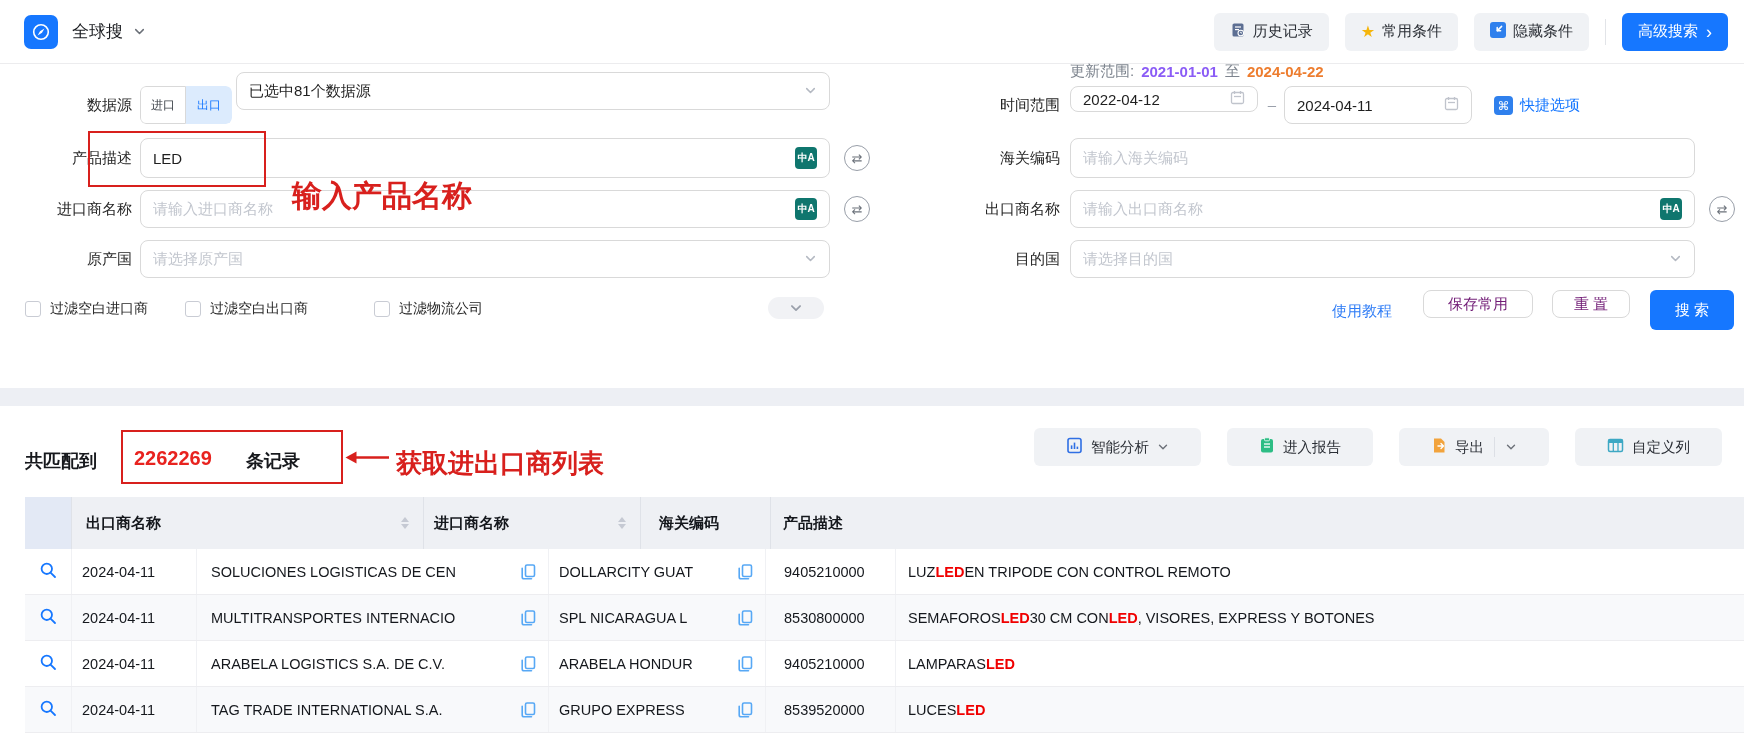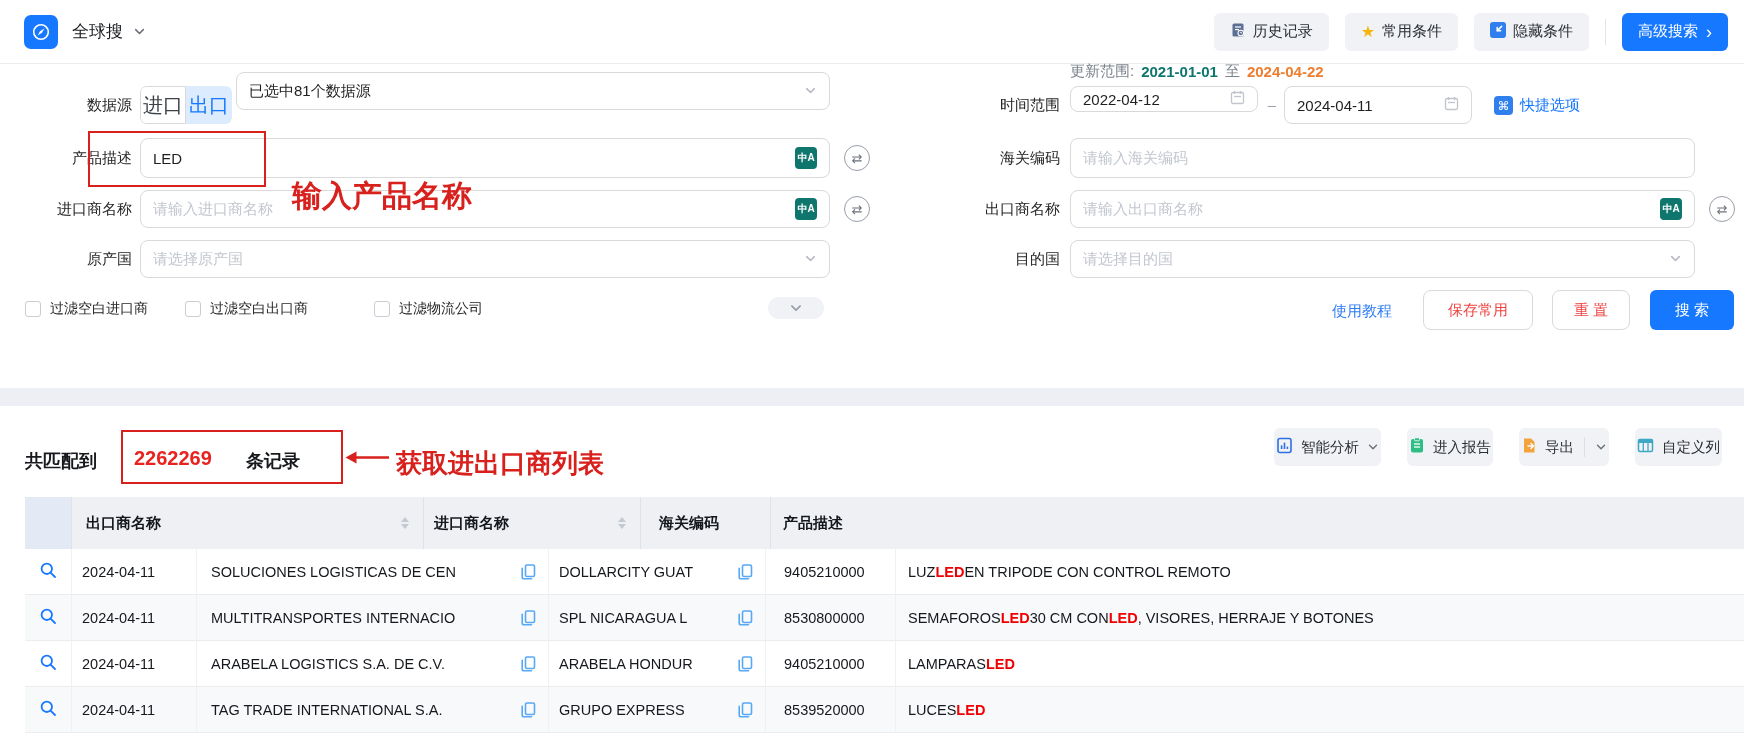--- a/index.html
+++ b/index.html
@@ -20,52 +20,52 @@
         align-items:center;gap:8px;padding:0 16px;font-size:15px;cursor:pointer;}
   .star{color:#f5b50a;font-size:16px;line-height:1;}
 
   
   .lbl{position:absolute;text-align:right;font-size:15px;color:#262626;}
   .inp{position:absolute;background:#fff;border:1px solid #d9d9d9;border-radius:8px;display:flex;
        align-items:center;padding:0 12px;font-size:15px;color:#1f1f1f;}
   .ph{color:#c2c6ce;}
   .dd-chev{margin-left:auto;color:#b4b9c2;}
   .toggle{position:absolute;display:flex;border-radius:6px;overflow:hidden;}
-  .tg{width:46px;height:38px;display:flex;align-items:center;justify-content:center;font-size:20px;cursor:pointer;}
+  .tg{width:46px;height:38px;display:flex;align-items:center;justify-content:center;font-size:12px;cursor:pointer;}
   .tg.off{background:#fff;border:1px solid #d9d9d9;border-radius:6px 0 0 6px;color:#3d4249;}
   .tg.on{background:#dcebfd;color:#1677ff;border-radius:0 6px 6px 0;}
   .trans-icon{margin-left:auto;width:22px;height:22px;border-radius:4px;background:#0f766e;color:#fff;
       font-size:10px;font-weight:bold;display:flex;align-items:center;justify-content:center;cursor:pointer;}
   .swap-circle{position:absolute;width:26px;height:26px;border-radius:50%;border:1.6px solid #989ea8;color:#6d737c;
       display:flex;align-items:center;justify-content:center;font-size:13px;cursor:pointer;background:#fff;}
   .update-line{position:absolute;left:1070px;top:62px;display:flex;gap:7px;font-size:15px;color:#7d848e;align-items:center;}
   .orange{font-weight:bold;}
   .qopt{position:absolute;display:flex;align-items:center;gap:7px;cursor:pointer;}
   .qopt-ic{width:19px;height:19px;border-radius:4px;background:#2f80ed;color:#fff;font-size:12px;
       display:flex;align-items:center;justify-content:center;}
   .qopt-tx{font-size:15px;color:#1677ff;}
   .cb-item{position:absolute;display:flex;align-items:center;gap:9px;cursor:pointer;}
   .cb-box{width:16px;height:16px;border:1px solid #c9ccd4;border-radius:3px;background:#fff;}
   .cb-lbl{font-size:14px;color:#262626;}
   .pill{position:absolute;width:56px;height:22px;border-radius:12px;background:#f1f2f5;display:flex;
       align-items:center;justify-content:center;color:#9aa0ab;cursor:pointer;}
   .link{position:absolute;font-size:15px;color:#2e7cf6;cursor:pointer;}
-  .wbtn{position:absolute;height:40px;border:1px solid #d9d9d9;background:#fff;border-radius:8px;
-      font-size:15px;color:#ef4444;cursor:pointer;display:flex;align-items:center;justify-content:center;}
+  .wbtn{position:absolute;height:28px;border:1px solid #d9d9d9;background:#fff;border-radius:8px;
+      font-size:15px;color:#701a75;cursor:pointer;display:flex;align-items:center;justify-content:center;}
   .bbtn{position:absolute;height:40px;border:none;background:#1677ff;border-radius:6px;font-size:15px;
       color:#fff;cursor:pointer;display:flex;align-items:center;justify-content:center;}
 
   
   .band{position:absolute;left:0;top:388px;width:1744px;height:18px;background:#edeff4;}
   .match-prefix{position:absolute;left:25px;top:449px;font-size:18px;font-weight:bold;color:#17191d;}
   .match-count{position:absolute;left:134px;top:447px;font-size:20px;font-weight:bold;color:#e8231f;}
   .match-suffix{position:absolute;left:246px;top:449px;font-size:18px;font-weight:bold;color:#17191d;}
   .res-btns{position:absolute;right:22px;top:428px;display:flex;gap:26px;}
   .res-btn{height:38px;border:none;background:#f0f2f5;border-radius:6px;display:inline-flex;align-items:center;
-      gap:8px;padding:0 2px;font-size:14.5px;color:#2b2f36;cursor:pointer;}
+      gap:8px;padding:0 32px;font-size:14.5px;color:#2b2f36;cursor:pointer;}
   .split-div{width:1px;height:20px;background:#dcdfe5;margin:0 2px;}
 
   
   .red-box{position:absolute;border:2px solid #d8201d;z-index:6;}
   .red-note{position:absolute;color:#d8201d;font-family:"DejaVu Serif",serif;font-weight:bold;z-index:6;}
 
   
   .tbl{position:absolute;left:25px;top:497px;right:0;bottom:0;overflow:hidden;}
   .thead{display:flex;height:52px;}
   .th{background:#eef0f4;border-right:1px solid #dfe2e8;display:flex;align-items:center;
@@ -136,21 +136,21 @@
         <span>高级搜索</span>
         <span style="font-size:18px;line-height:1;">›</span>
       </button>
     </div>
   </header>
 
   <section>
 
     <div class="update-line">
       <span>更新范围:</span>
-      <span class="orange" style="color:#0f766e;">2021-01-01</span>
+      <span class="orange" style="color:#8b5cf6;">2021-01-01</span>
       <span>至</span>
       <span class="orange" style="color:#ed7d2f;">2024-04-22</span>
     </div>
 
     <div class="lbl" style="left:12px;top:86px;width:120px;line-height:38px;">数据源</div>
     <div class="toggle" style="left:140px;top:86px;">
       <div class="tg off">进口</div>
       <div class="tg on">出口</div>
     </div>
     <div class="inp" style="left:236px;top:72px;width:594px;height:38px;">
@@ -407,21 +407,21 @@
                 <path d="M10.5 14.8 H3 A1.8 1.8 0 0 1 1.2 13 V4.2" fill="none" stroke="#57a8f5" stroke-width="1.6" stroke-linecap="round"></path>
               </svg>
             </span>
       </div>
       <div class="td c4">8530800000</div>
       <div class="td c5">
             <span>SEMAFOROS </span>
             <span class="hl">LED</span>
             <span> 30 CM CON </span>
             <span class="hl">LED</span>
-            <span>, VISORES, HERRAJE Y BOTONES</span>
+            <span>, VISORES, EXPRESS Y BOTONES</span>
           </div>
     </div>
         <div class="trow">
       <div class="td c0">
         <span><svg width="18" height="18" viewBox="0 0 18 18">
                 <circle cx="7.8" cy="7.8" r="5.2" fill="none" stroke="#1677ff" stroke-width="1.8"></circle>
                 <line x1="11.8" y1="11.8" x2="16" y2="16" stroke="#1677ff" stroke-width="1.8" stroke-linecap="round"></line>
               </svg></span>
       </div>
       <div class="td c1">2024-04-11</div>

